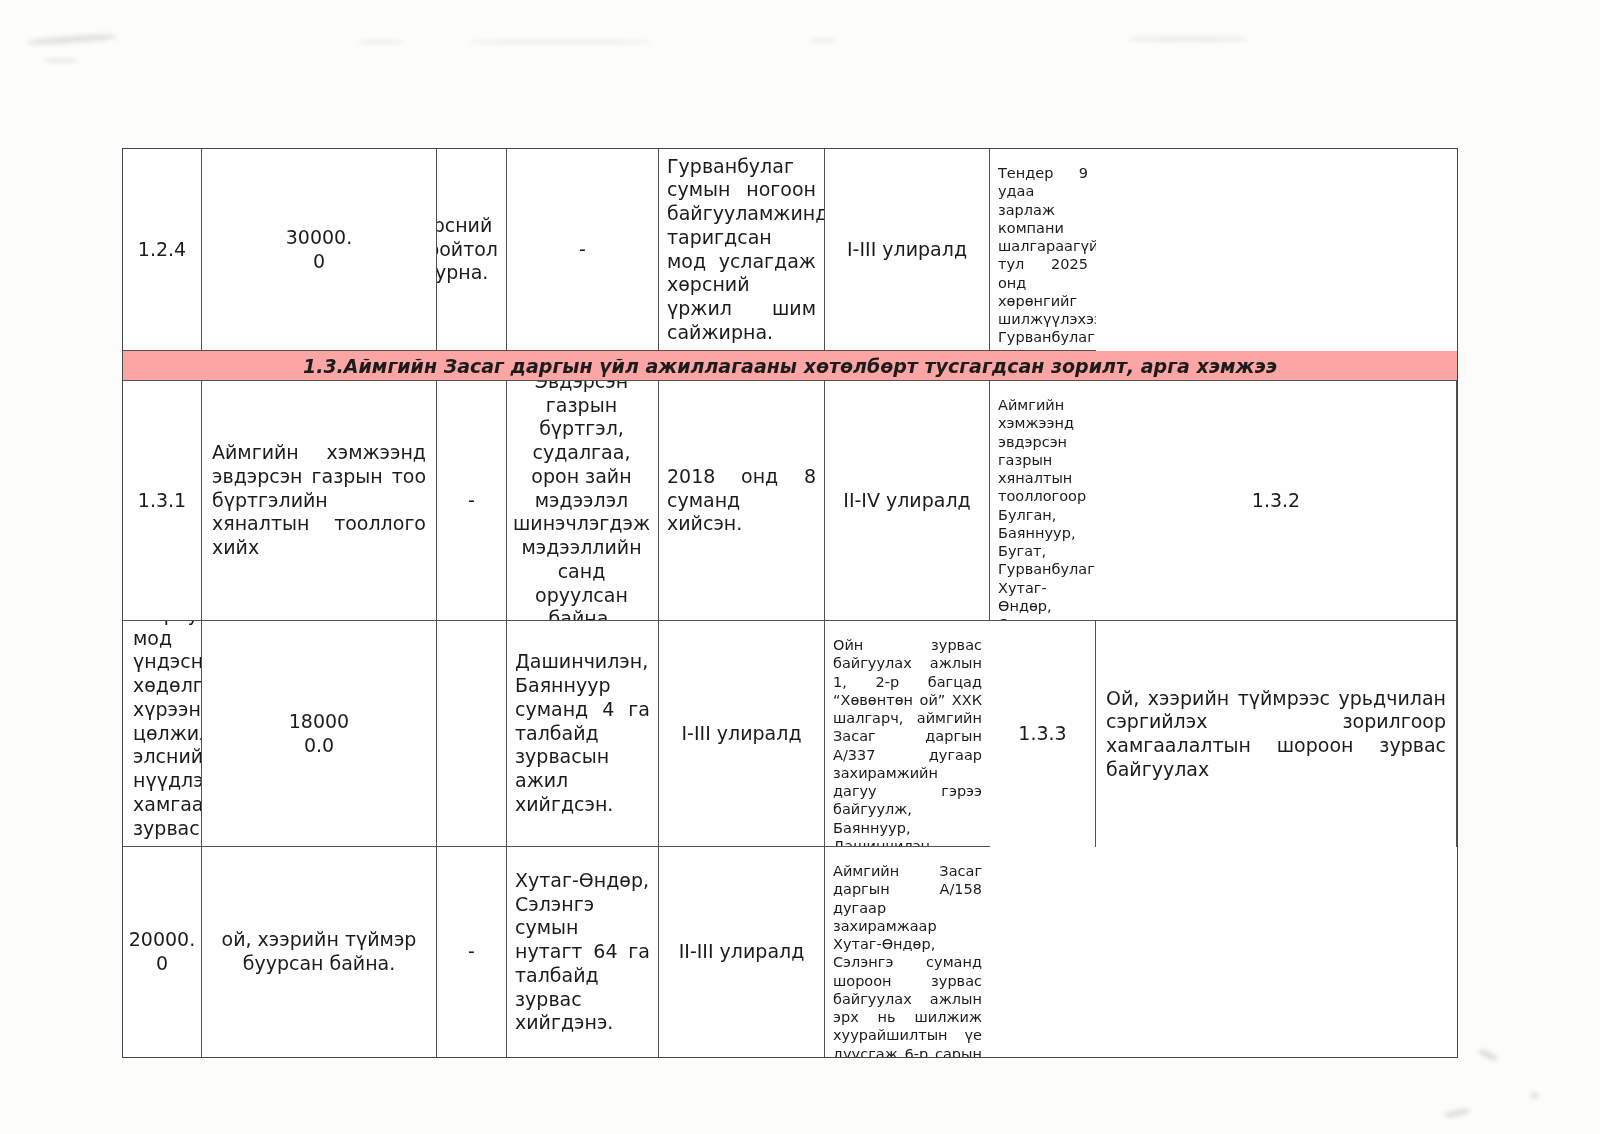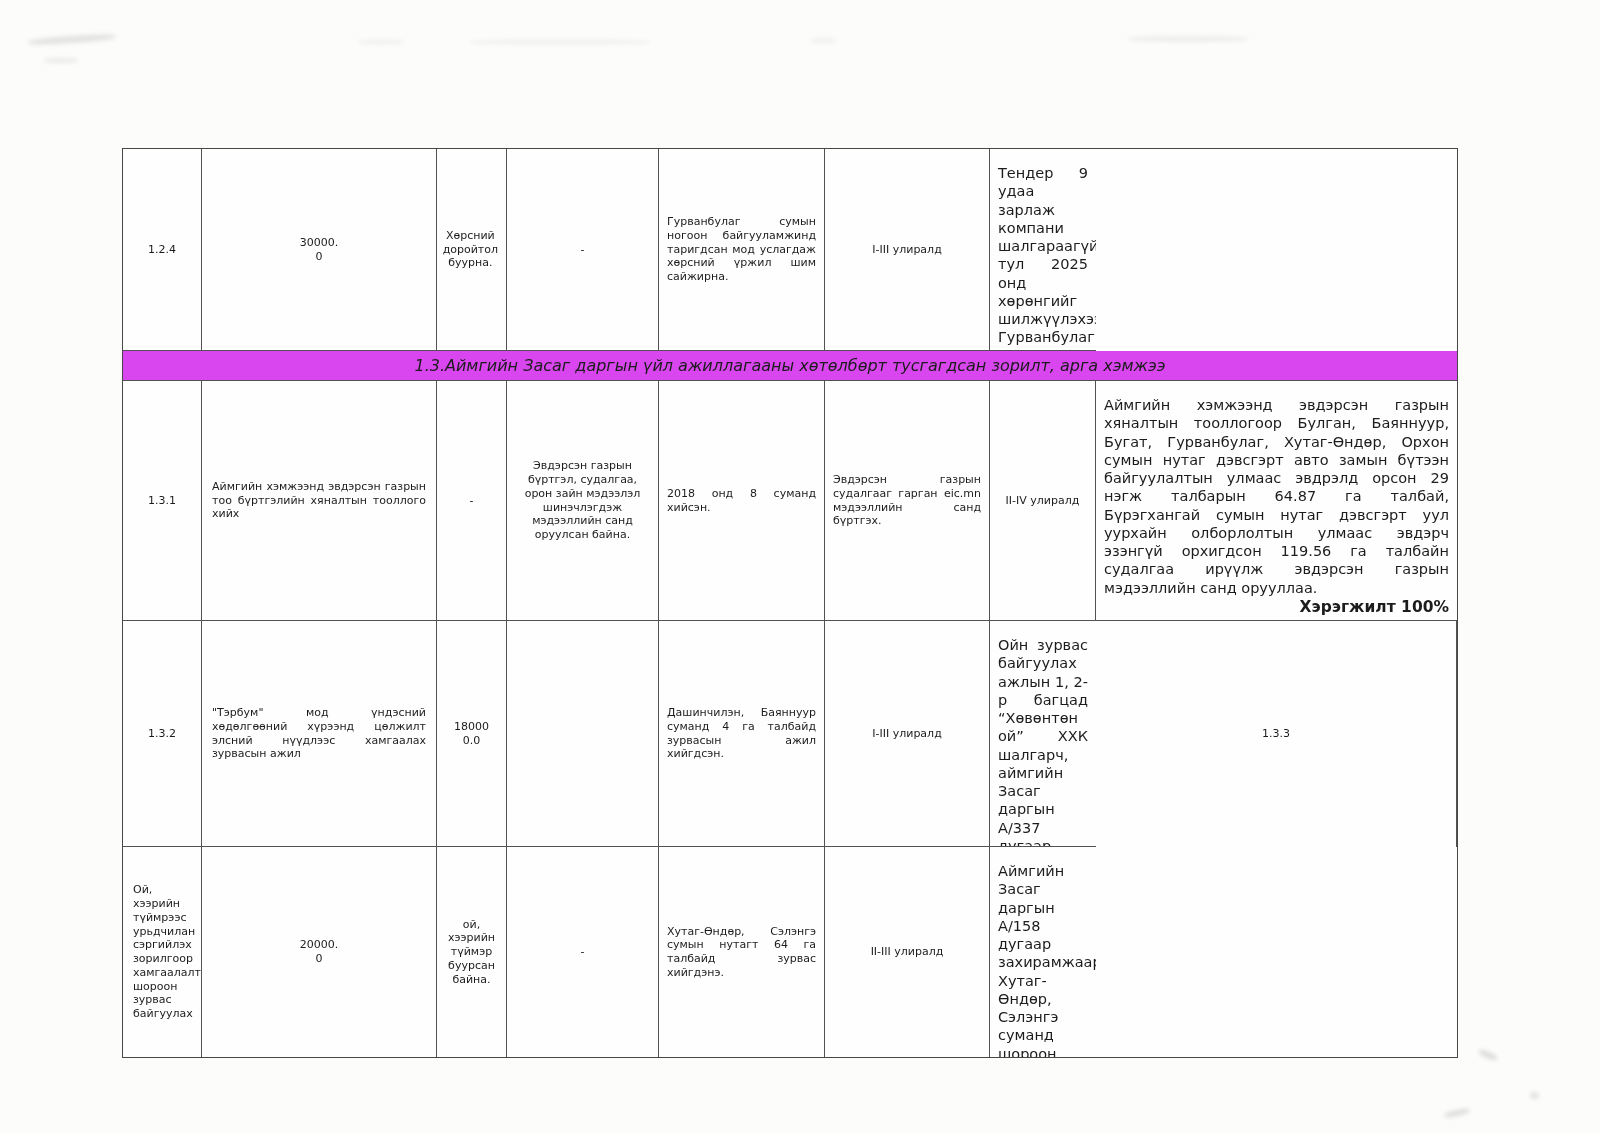--- a/index.html
+++ b/index.html
@@ -18,21 +18,21 @@
     display:grid;
     grid-template-columns:79px 235px 70px 152px 166px 165px 106px 361px;
     grid-template-rows:202px 30px 240px 226px 210px;
     border:1.6px solid #474747;
     background:#fefefe;
   }
   .c {
     border-right:1.5px solid #525252;
     border-bottom:1.5px solid #525252;
     overflow:hidden;
-    font-size:11px; line-height:1.25;
+    font-size:19px; line-height:1.25;
     padding:4px 8px;
     display:flex; align-items:center;
   }
   .no-r { border-right:none; }
   .no-b { border-bottom:none; }
 
   .col-num   { justify-content:center; text-align:center; }
   .col-activity { text-align:justify; padding:4px 10px; }
   .col-activity span, .col-baseline span, .col-outcome span { width:100%; }
   .col-budget { justify-content:center; text-align:center; white-space:pre-line; }
@@ -46,23 +46,23 @@
     display:block;
     padding:3px 8px 2px 8px;
     font-size:14.5px; line-height:1.26;
   }
   .impl-text { text-align:justify;margin-top:12px; }
   .impl-result { text-align:right; font-weight:bold; font-size:15.5px; margin-top:1px; }
 
   .section-row {
     grid-column:1 / -1;
     display:flex; align-items:center; justify-content:center;
-    font-weight:normal; font-style:italic; font-size:16px;
+    font-weight:bold; font-style:italic; font-size:19px;
     border-bottom:1.5px solid #525252;
-    background:#d946ef;
+    background:#fca5a5;
     padding:2px 4px;
   }
 
   
   .smudge { position:absolute; background:#8a8a8a; border-radius:40%; filter:blur(2px); }
   .s1 { left:28px;  top:36px;  width:88px;  height:7px;  opacity:.22; transform:rotate(-4deg); }
   .s2 { left:44px;  top:58px;  width:34px;  height:5px;  opacity:.14; }
   .s3 { left:358px; top:40px;  width:46px;  height:4px;  opacity:.12; }
   .s4 { left:470px; top:40px;  width:180px; height:4px;  opacity:.12; }
   .s5 { left:810px; top:38px;  width:26px;  height:5px;  opacity:.10; }
@@ -118,23 +118,20 @@
     <div class="c col-activity">
         <span>Аймгийн хэмжээнд эвдэрсэн газрын тоо бүртгэлийн хяналтын тооллого хийх</span>
       </div>
     <div class="c col-budget"><span>-</span></div>
     <div class="c col-criteria">
         <span>Эвдэрсэн газрын бүртгэл, судалгаа, орон зайн мэдээлэл шинэчлэгдэж мэдээллийн санд оруулсан байна.</span>
       </div>
     <div class="c col-baseline">
         <span>2018 онд 8 суманд хийсэн.</span>
       </div>
-    <div class="c col-outcome">
-        <span>Эвдэрсэн газрын судалгааг гарган eic.mn мэдээллийн санд бүртгэх.</span>
-      </div>
     <div class="c col-quarter">
         <span>II-IV улиралд</span>
       </div>
     <div class="c col-impl no-r">
       <div class="impl-text">Аймгийн хэмжээнд эвдэрсэн газрын хяналтын тооллогоор Булган, Баяннуур, Бугат, Гурванбулаг, Хутаг-Өндөр, Орхон сумын нутаг дэвсгэрт авто замын бүтээн байгуулалтын улмаас эвдрэлд орсон 29 нэгж талбарын 64.87 га талбай, Бүрэгхангай сумын нутаг дэвсгэрт уул уурхайн олборлолтын улмаас эвдэрч эзэнгүй орхигдсон 119.56 га талбайн судалгаа ирүүлж эвдэрсэн газрын мэдээллийн санд орууллаа.</div>
       <div class="impl-result">Хэрэгжилт 100%</div>
     </div>
 
     <div class="c col-num">
         <span>1.3.2</span>

